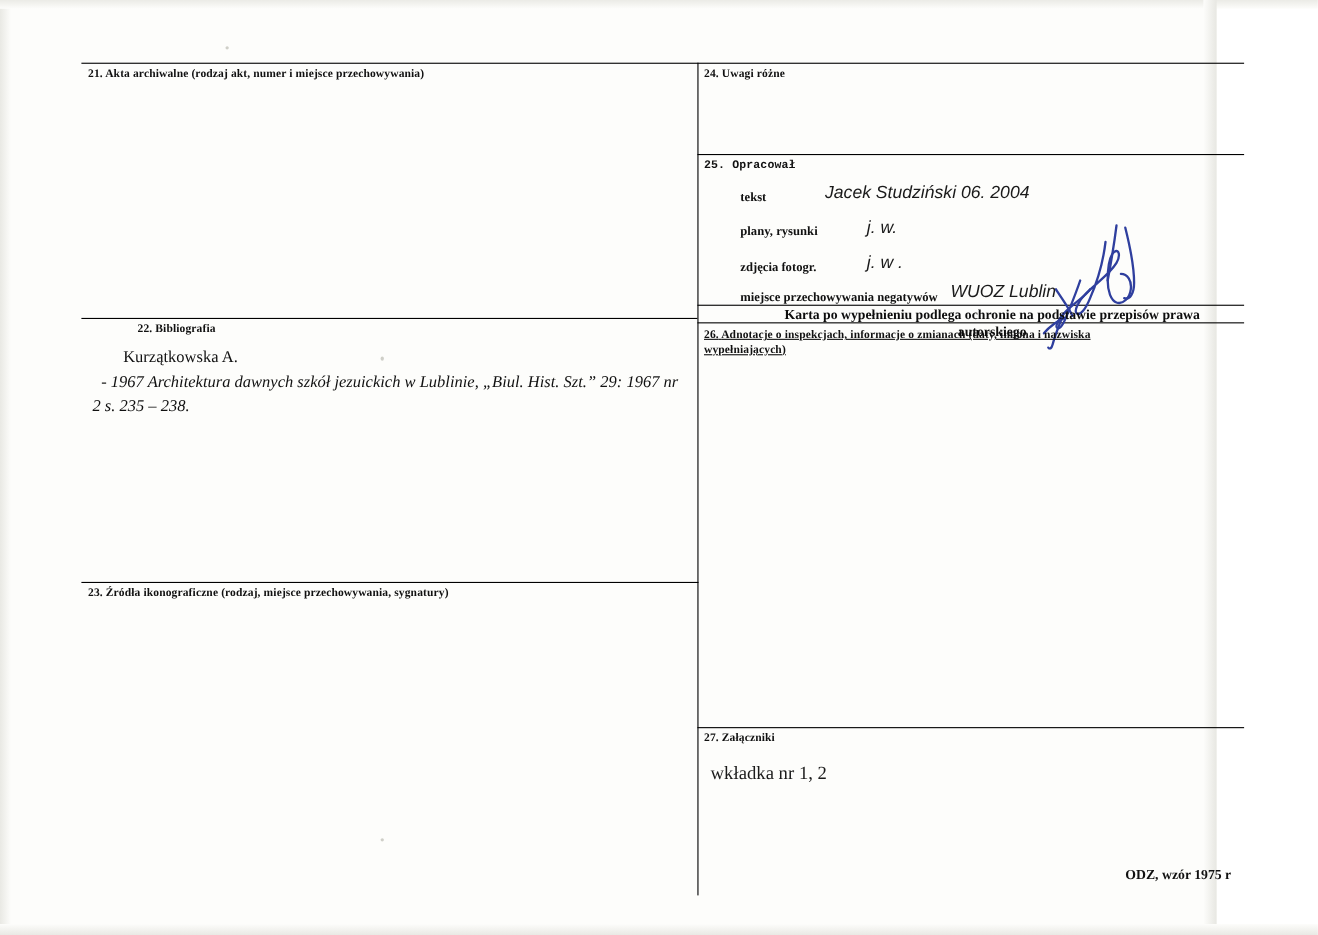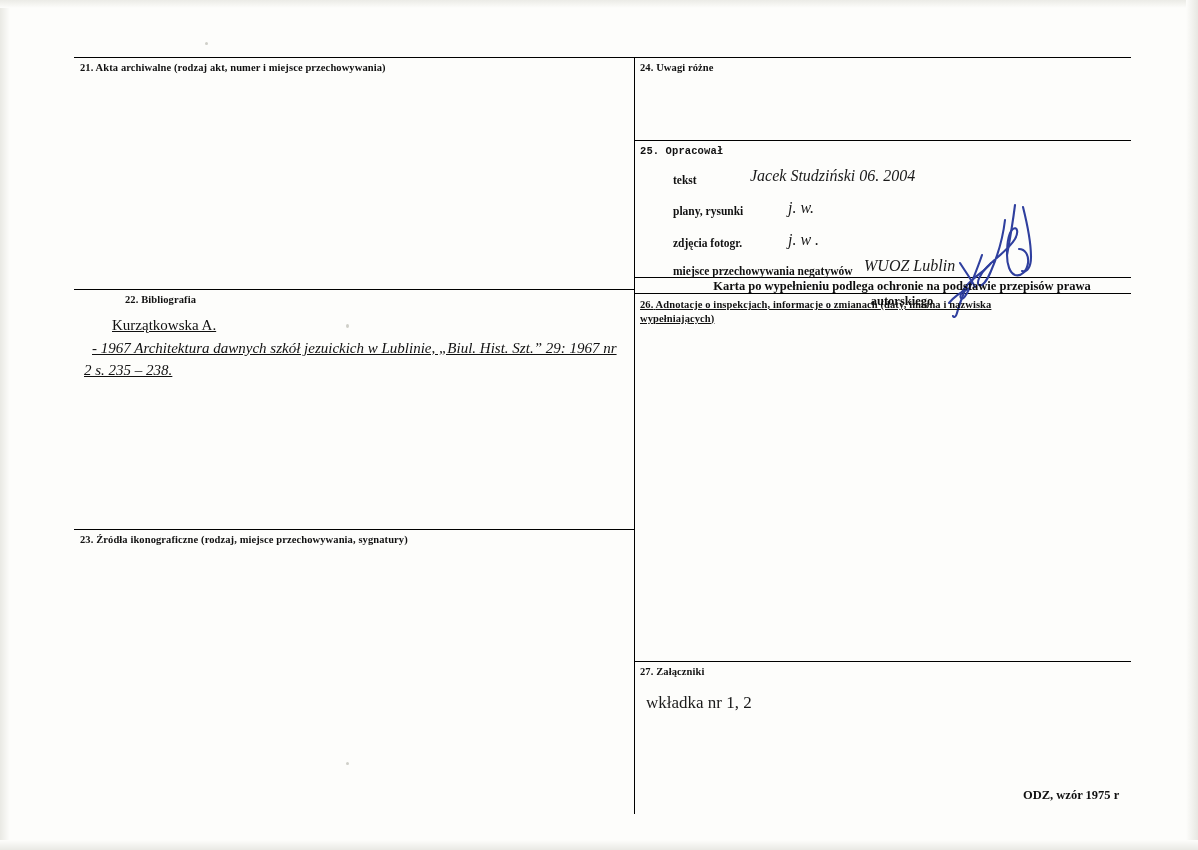--- a/index.html
+++ b/index.html
@@ -13,21 +13,21 @@
     font-family: "Liberation Serif", serif;
     color: #111;
     position: relative;
     overflow: hidden;
   }
 
   
   .page {
     position: absolute;
     left: 0; top: 0;
-    width: 1198px; height: 850px;
+    width: 1106px; height: 850px;
     background: #fdfdfb;
   }
 
   
   .scan-edge-left {
     position: absolute;
     left: 0; top: 0; width: 10px; height: 850px;
     background: linear-gradient(to right, #e9e9e4, #fdfdfb);
   }
   .scan-edge-top {
@@ -83,33 +83,33 @@
 
   .bib-body {
     position: absolute;
     left: 10px;
     top: 258px;
     width: 540px;
     font-size: 15px;
     line-height: 1.45;
   }
   .bib-body .indent-name { text-indent: 28px; display: block; }
-  .bib-body p { margin: 0 0 1px 0; text-decoration: underline; }
+  .bib-body p { margin: 0 0 1px 0; }
 
   
   .sub-label {
     position: absolute;
     font-family: "Liberation Serif", serif;
     font-size: 11.5px;
     font-weight: bold;
     color: #111;
   }
   .sub-value {
     position: absolute;
-    font-family: Liberation Serif, serif;
+    font-family: Liberation Sans, sans-serif;
     font-size: 16px;
     font-style: italic;
     color: #1a1a1a;
   }
 
   .protection-note {
     position: absolute;
     font-family: "Liberation Serif", serif;
     font-size: 12.5px;
     font-weight: bold;

